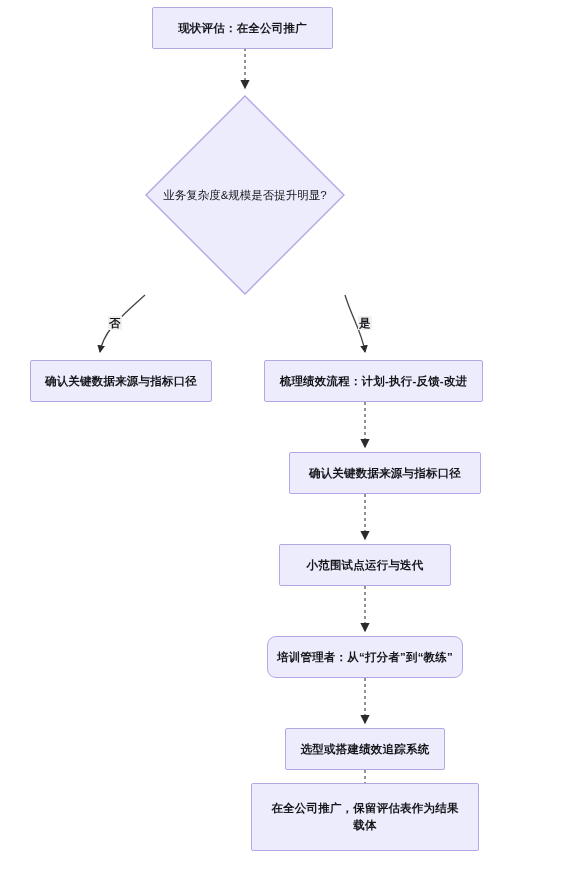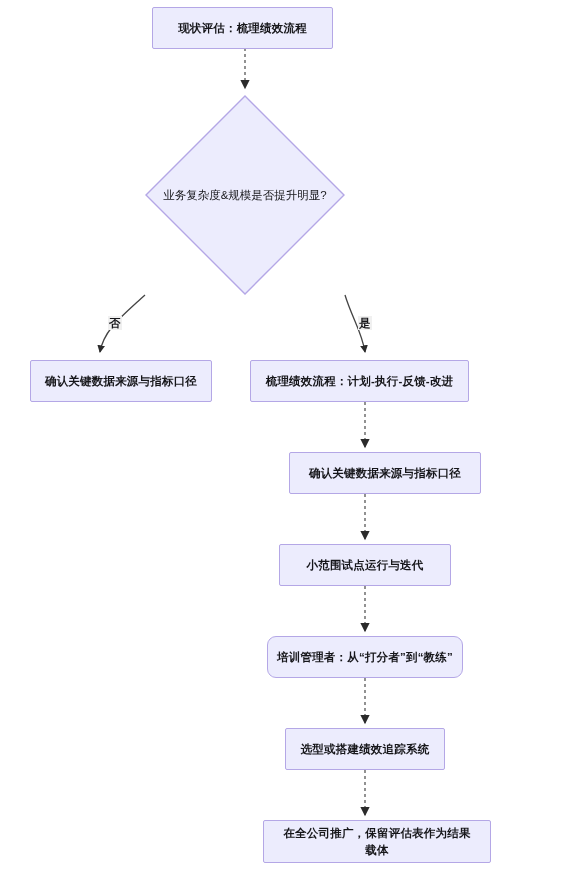--- a/index.html
+++ b/index.html
@@ -127,55 +127,55 @@
     </g>
     <g>
       <line x1="365" y1="678" x2="365" y2="723" stroke="#777777" stroke-width="1.6" stroke-dasharray="3,3" marker-end="url(#arrow-dark)"></line>
     </g>
     <g>
       <line x1="365" y1="770" x2="365" y2="815" stroke="#777777" stroke-width="1.6" stroke-dasharray="3,3" marker-end="url(#arrow-dark)"></line>
     </g>
   </svg>
 
   <div class="node" style="left:152px; top:7px; width:181px; height:42px;">
-    <span class="node-label">现状评估：梳理绩效流程</span>
+    <span class="node-label">现状评估：在全公司推广</span>
   </div>
 
   <div class="diamond-wrap" style="left:145px; top:95px;">
     <svg class="diamond-shape" viewBox="0 0 200 200" xmlns="http://www.w3.org/2000/svg">
       <polygon points="100,1 199,100 100,199 1,100" fill="#ececfd" stroke="#b4a7e6" stroke-width="1.4"></polygon>
     </svg>
     <div class="diamond-text">业务复杂度&amp;规模是否提升明显?</div>
   </div>
 
   <div class="edge-label" style="left:108px; top:316px;">否</div>
   <div class="edge-label" style="left:358px; top:316px;">是</div>
 
   <div class="node" style="left:30px; top:360px; width:182px; height:42px;">
     <span class="node-label">确认关键数据来源与指标口径</span>
   </div>
 
-  <div class="node" style="left:250px; top:360px; width:219px; height:42px;">
+  <div class="node" style="left:264px; top:360px; width:219px; height:42px;">
     <span class="node-label">梳理绩效流程：计划-执行-反馈-改进</span>
   </div>
 
   <div class="node" style="left:269px; top:452px; width:192px; height:42px;margin-left:20px;">
     <span class="node-label">确认关键数据来源与指标口径</span>
   </div>
 
   <div class="node" style="left:279px; top:544px; width:172px; height:42px;">
     <span class="node-label">小范围试点运行与迭代</span>
   </div>
 
   <div class="node" style="left:267px; top:636px; width:196px; height:42px;border-radius:9px;">
     <span class="node-label">培训管理者：从“打分者”到“教练”</span>
   </div>
 
   <div class="node" style="left:285px; top:728px; width:160px; height:42px;">
     <span class="node-label">选型或搭建绩效追踪系统</span>
   </div>
 
-  <div class="node" style="left:251px; top:820px; width:228px; height:43px;margin-left:12px;">
+  <div class="node" style="left:251px; top:783px; width:228px; height:68px;">
     <span class="node-label">在全公司推广，保留评估表作为结果
 载体</span>
   </div>
 
 </div>
 
 </body></html>

